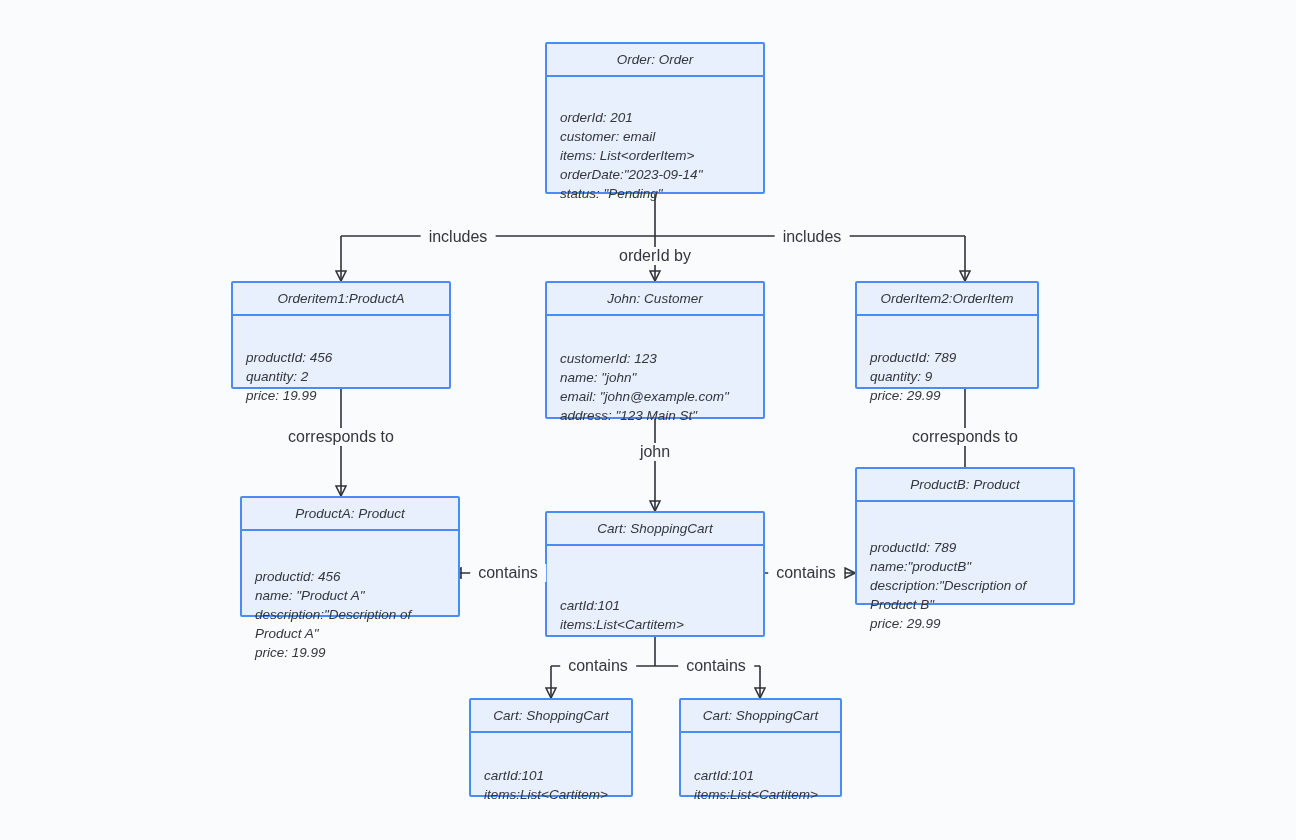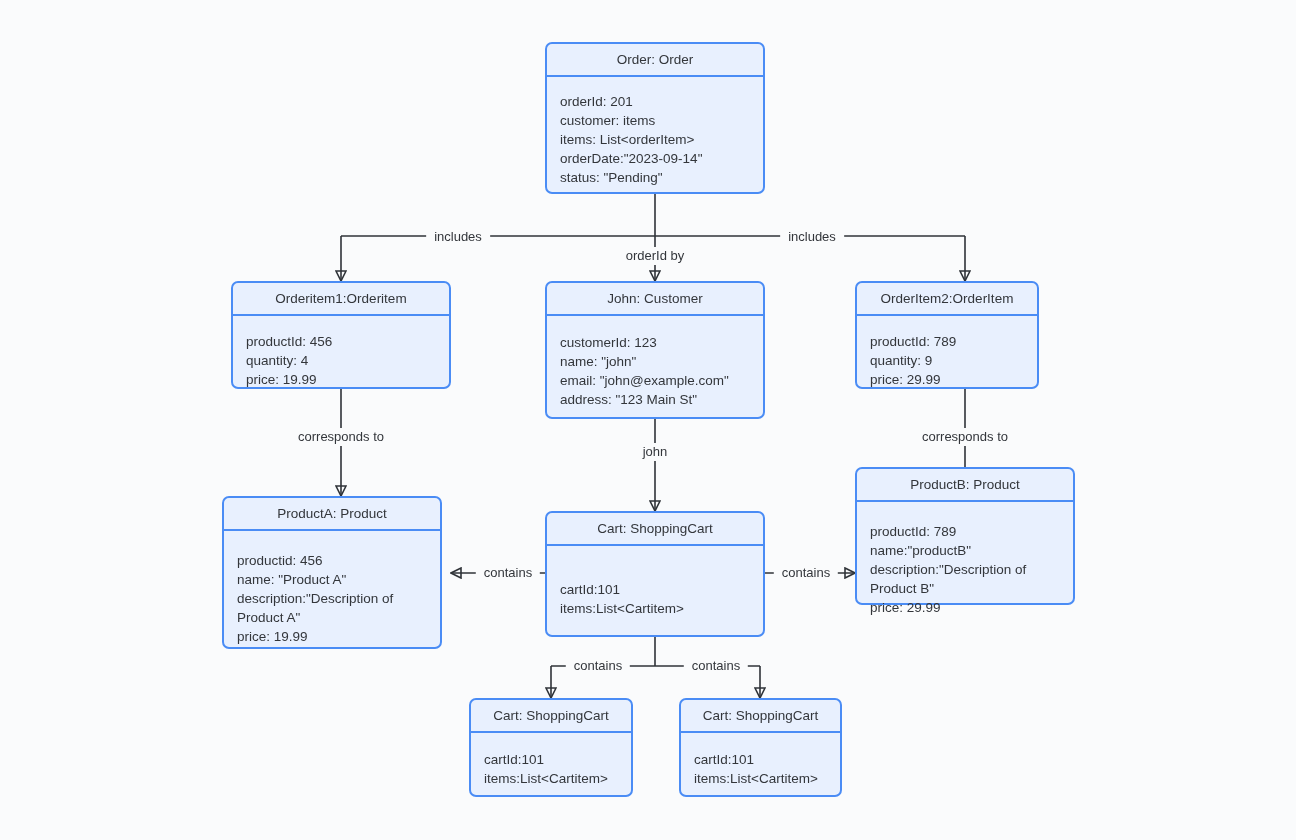--- a/index.html
+++ b/index.html
@@ -29,43 +29,45 @@
   }
   .edges-layer path {
     stroke: var(--line);
     stroke-width: 1.6;
     fill: none;
   }
   .node {
     position: absolute;
     background: var(--node-fill);
     border: 2px solid var(--node-border);
-    border-radius: 7px;
+    border-radius: 2px;
+    font-style: italic;
   }
   .node-header {
     height: 33px;
     border-bottom: 2px solid var(--node-border);
     display: flex;
     align-items: center;
     justify-content: center;
     font-size: 13.5px;
     color: var(--text);
   }
   .node-body {
     padding: 16px 12px 0 13px;
     font-size: 13.5px;
     line-height: 19px;
     color: var(--text);
+    margin-top: 16px;
   }
   .edge-label {
     position: absolute;
     transform: translate(-50%, -50%);
     background: var(--bg);
     padding: 1px 8px;
-    font-size: 13px;
+    font-size: 16px;
     line-height: 16px;
     white-space: nowrap;
     color: var(--text);
   }
 </style>
 </head>
 <body>
 
 <div class="canvas">
 
@@ -92,32 +94,32 @@
     <path d="M655,637 L655,666"></path>
     <path d="M551,666 L760,666"></path>
     <path d="M551,666 L551,698" marker-end="url(#arrow)"></path>
     <path d="M760,666 L760,698" marker-end="url(#arrow)"></path>
   </svg>
 
   <div class="node" style="left:545px;top:42px;width:220px;height:152px">
     <div class="node-header">Order: Order</div>
     <div class="node-body" style="padding-top:15px">
       <div>orderId: 201</div>
-      <div>customer: items</div>
+      <div>customer: email</div>
       <div>items: List&lt;orderItem&gt;</div>
       <div>orderDate:"2023-09-14"</div>
       <div>status: "Pending"</div>
     </div>
   </div>
 
   <div class="node" style="left:231px;top:281px;width:220px;height:108px">
-    <div class="node-header">Orderitem1:Orderitem</div>
+    <div class="node-header">Orderitem1:ProductA</div>
     <div class="node-body">
       <div>productId: 456</div>
-      <div>quantity: 4</div>
+      <div>quantity: 2</div>
       <div>price: 19.99</div>
     </div>
   </div>
 
   <div class="node" style="left:545px;top:281px;width:220px;height:138px">
     <div class="node-header">John: Customer</div>
     <div class="node-body" style="padding-top:17px">
       <div>customerId: 123</div>
       <div>name: "john"</div>
       <div>email: "john@example.com"</div>
@@ -127,21 +129,21 @@
 
   <div class="node" style="left:855px;top:281px;width:184px;height:108px">
     <div class="node-header">OrderItem2:OrderItem</div>
     <div class="node-body">
       <div>productId: 789</div>
       <div>quantity: 9</div>
       <div>price: 29.99</div>
     </div>
   </div>
 
-  <div class="node" style="left:222px;top:496px;width:220px;height:153px">
+  <div class="node" style="left:240px;top:496px;width:220px;height:121px">
     <div class="node-header">ProductA: Product</div>
     <div class="node-body" style="padding-top:20px">
       <div>productid: 456</div>
       <div>name: "Product A"</div>
       <div>description:"Description of</div>
       <div>Product A"</div>
       <div>price: 19.99</div>
     </div>
   </div>
 

